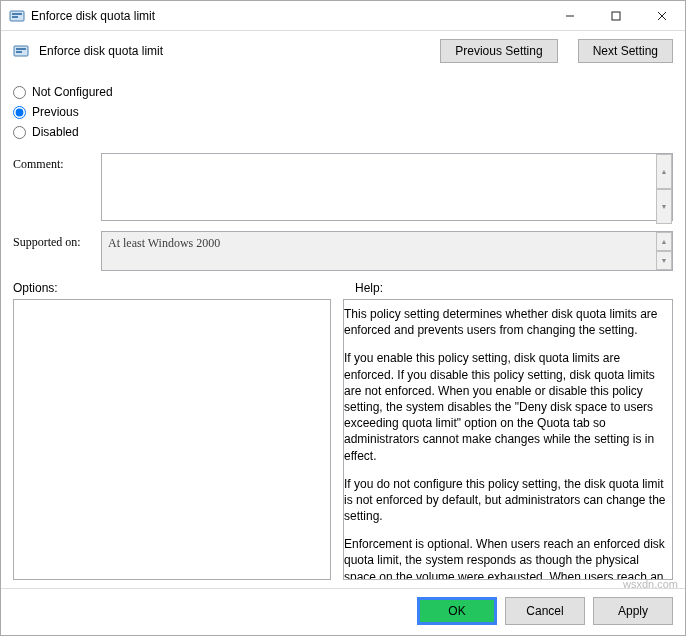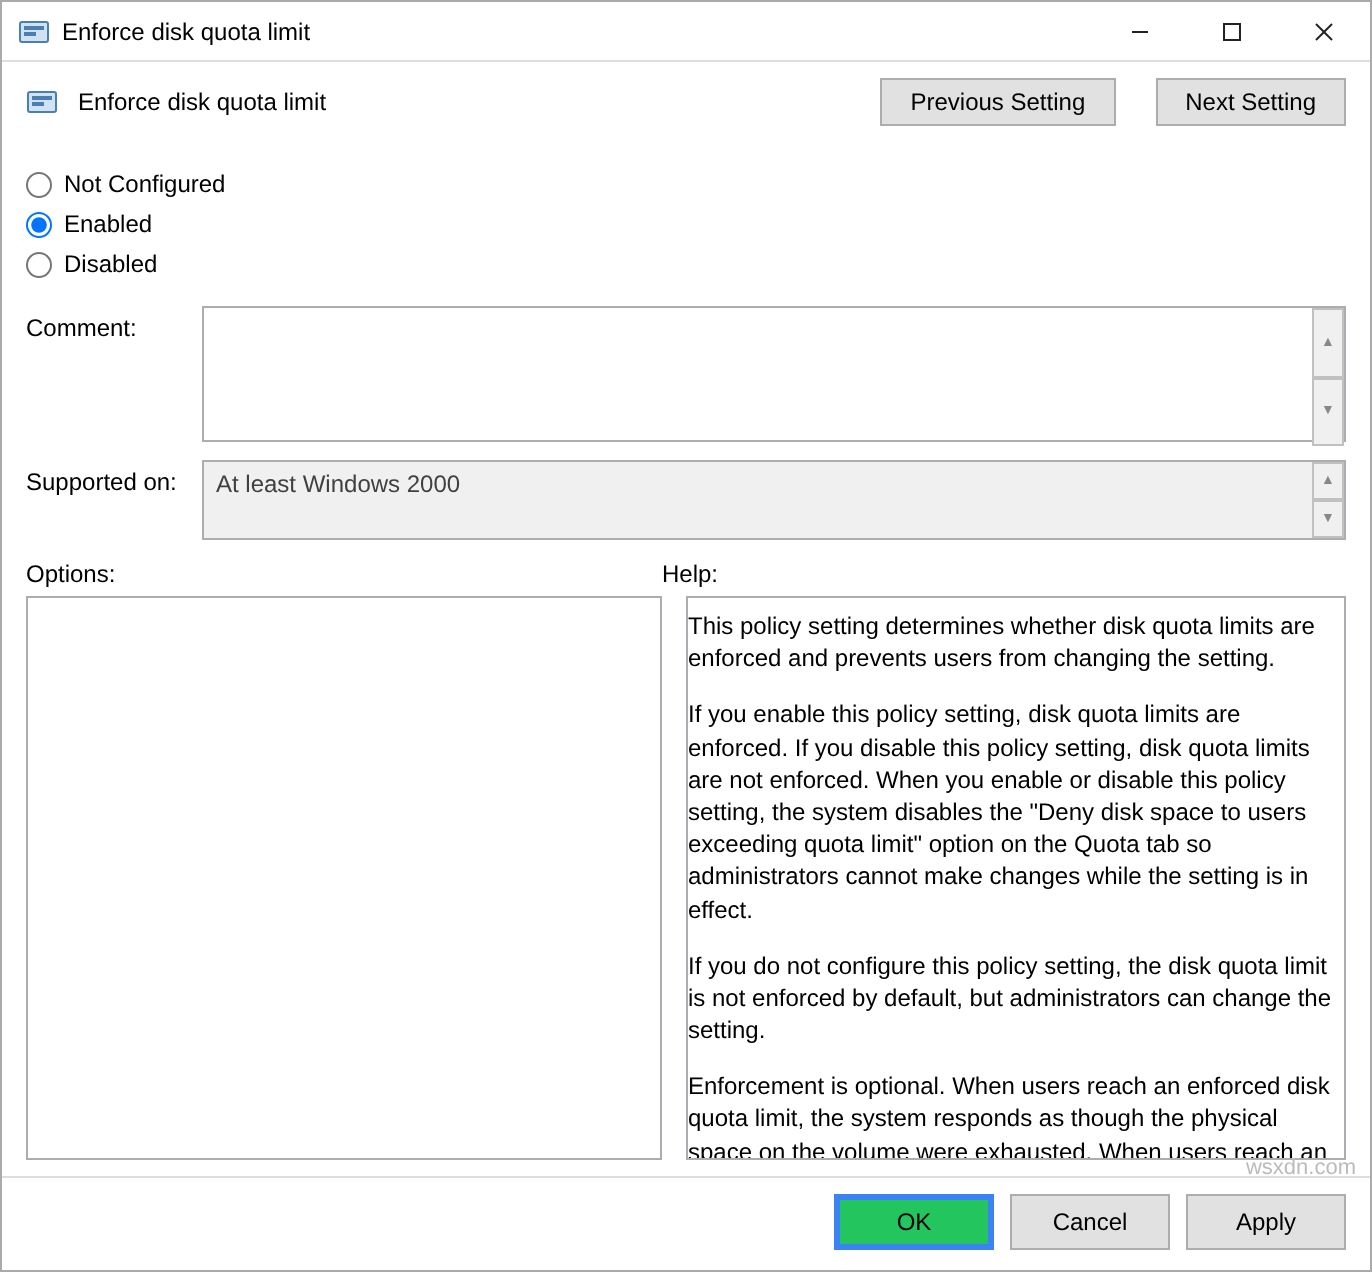--- a/index.html
+++ b/index.html
@@ -75,20 +75,21 @@
     gap: 6px;
     margin: 6px 0;
     cursor: default;
   }
   .radio-item input { margin: 0; }
   .fields-col {
     flex: 1;
     display: flex;
     flex-direction: column;
     gap: 6px;
+    font-family: Liberation Serif, serif;
   }
   .field-row {
     display: flex;
     align-items: flex-start;
     gap: 8px;
   }
   .field-label {
     width: 80px;
     text-align: left;
     padding-top: 4px;
@@ -127,21 +128,21 @@
     flex: 1;
     background: #f0f0f0;
     border: 1px solid #c0c0c0;
     font-size: 7px;
     display: flex; align-items: center; justify-content: center;
     color: #888;
   }
   .labels-row {
     display: flex;
     padding: 10px 12px 4px 12px;
-    gap: 0;
+    gap: 24px;
   }
   .labels-row .left-lbl { width: 318px; }
   .panels-row {
     flex: 1;
     display: flex;
     padding: 0 12px 8px 12px;
     gap: 12px;
     min-height: 0;
   }
   .options-panel {
@@ -223,21 +224,21 @@
   </div>
 
   <div class="config-row">
     <div class="radio-col">
       <label class="radio-item">
         <input type="radio" name="state" style="">
         <span>Not Configured</span>
       </label>
       <label class="radio-item">
         <input type="radio" name="state" checked="" style="">
-        <span>Enabled</span>
+        <span>Previous</span>
       </label>
       <label class="radio-item">
         <input type="radio" name="state" style="">
         <span>Disabled</span>
       </label>
     </div>
     <div class="fields-col">
       <div class="field-row">
         <span class="field-label">Comment:</span>
         <div class="field-box">

